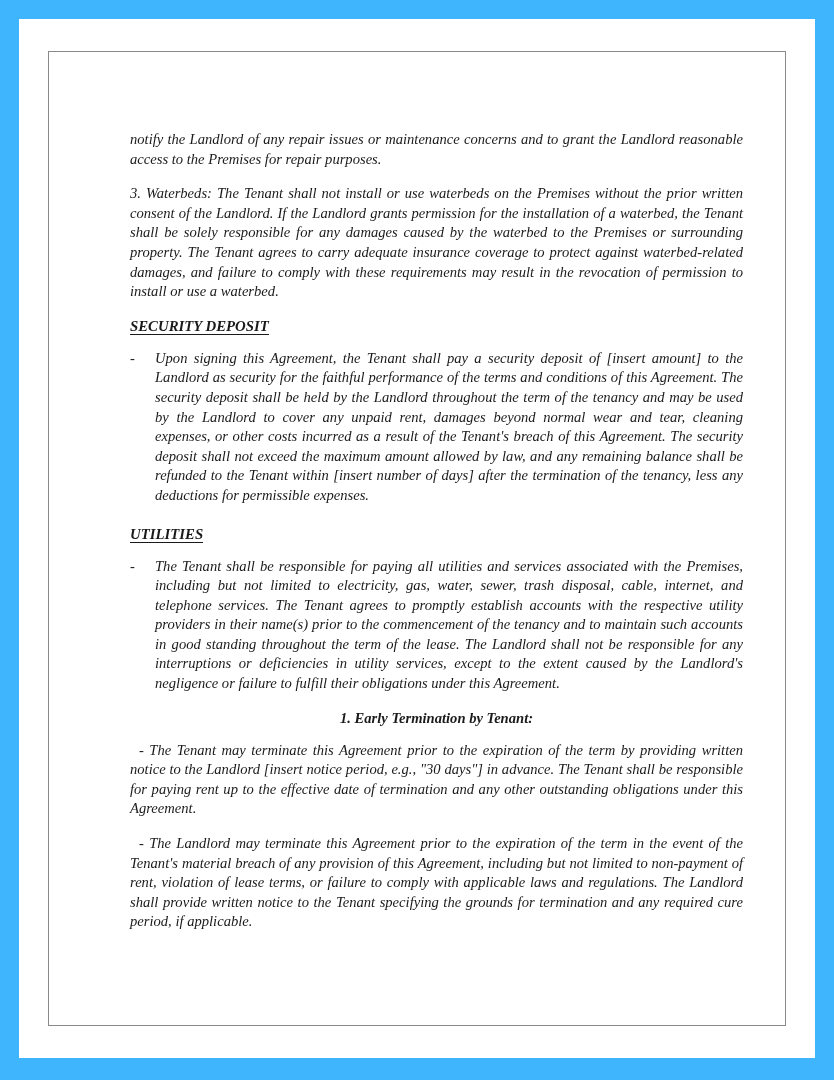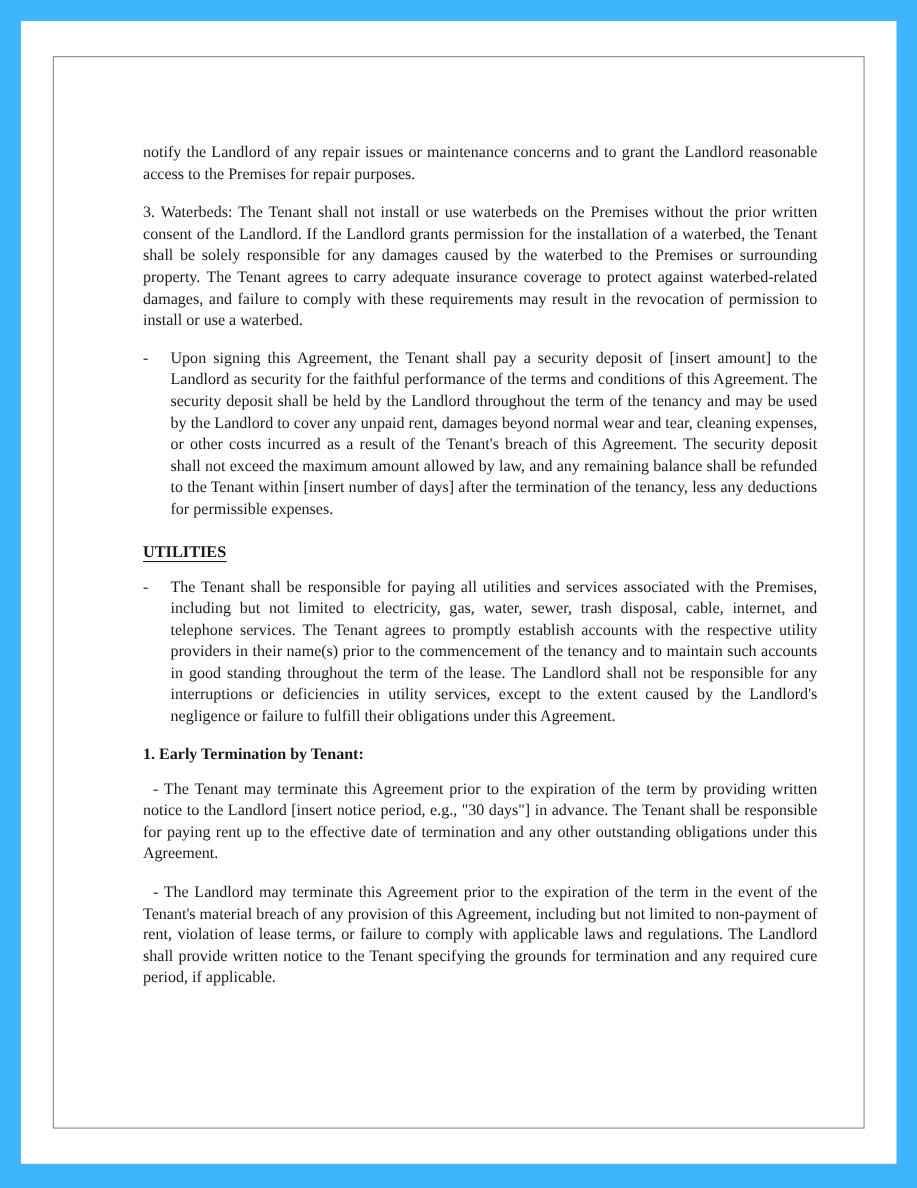--- a/index.html
+++ b/index.html
@@ -28,20 +28,21 @@
   
   .doc-border {
     position: absolute;
     left: 29px;
     top: 32px;
     width: 738px;
     height: 975px;
     border: 1px solid #8a8a8a;
     box-sizing: border-box;
     background: #ffffff;
+    font-style: italic;
   }
 
   .doc-body {
     position: absolute;
     left: 81px;
     top: 78px;
     width: 613px;
     color: #1a1a1a;
     font-size: 14.6px;
     line-height: 19.6px;
@@ -67,21 +68,21 @@
     border-bottom: 1.6px solid #1a1a1a;
     padding-bottom: 0px;
   }
 
   
   .sub-heading {
     margin: 0 0 13px 0;
     font-weight: bold;
     font-size: 14.6px;
     line-height: 19px;
-    text-align: left;
+    text-align: center;
   }
 
   
   .bullet {
     position: relative;
     margin: 0 0 15px 0;
     padding-left: 25px;
     text-align: justify;
   }
   .bullet .dash {
@@ -103,20 +104,23 @@
 <body>
 
 <div class="paper">
   <div class="doc-border">
     <div class="doc-body">
 
       <p class="para">notify the Landlord of any repair issues or maintenance concerns and to grant the Landlord reasonable access to the Premises for repair purposes.</p>
 
       <p class="para">3. Waterbeds: The Tenant shall not install or use waterbeds on the Premises without the prior written consent of the Landlord. If the Landlord grants permission for the installation of a waterbed, the Tenant shall be solely responsible for any damages caused by the waterbed to the Premises or surrounding property. The Tenant agrees to carry adequate insurance coverage to protect against waterbed-related damages, and failure to comply with these requirements may result in the revocation of permission to install or use a waterbed.</p>
 
+      <h2 class="section-heading">
+        <span>SECURITY DEPOSIT</span>
+      </h2>
 
       <p class="bullet">
         <span class="dash">-</span>
         <span>Upon signing this Agreement, the Tenant shall pay a security deposit of [insert amount] to the Landlord as security for the faithful performance of the terms and conditions of this Agreement. The security deposit shall be held by the Landlord throughout the term of the tenancy and may be used by the Landlord to cover any unpaid rent, damages beyond normal wear and tear, cleaning expenses, or other costs incurred as a result of the Tenant's breach of this Agreement. The security deposit shall not exceed the maximum amount allowed by law, and any remaining balance shall be refunded to the Tenant within [insert number of days] after the termination of the tenancy, less any deductions for permissible expenses.</span>
       </p>
 
       <h2 class="section-heading spacer-top">
         <span>UTILITIES</span>
       </h2>
 

